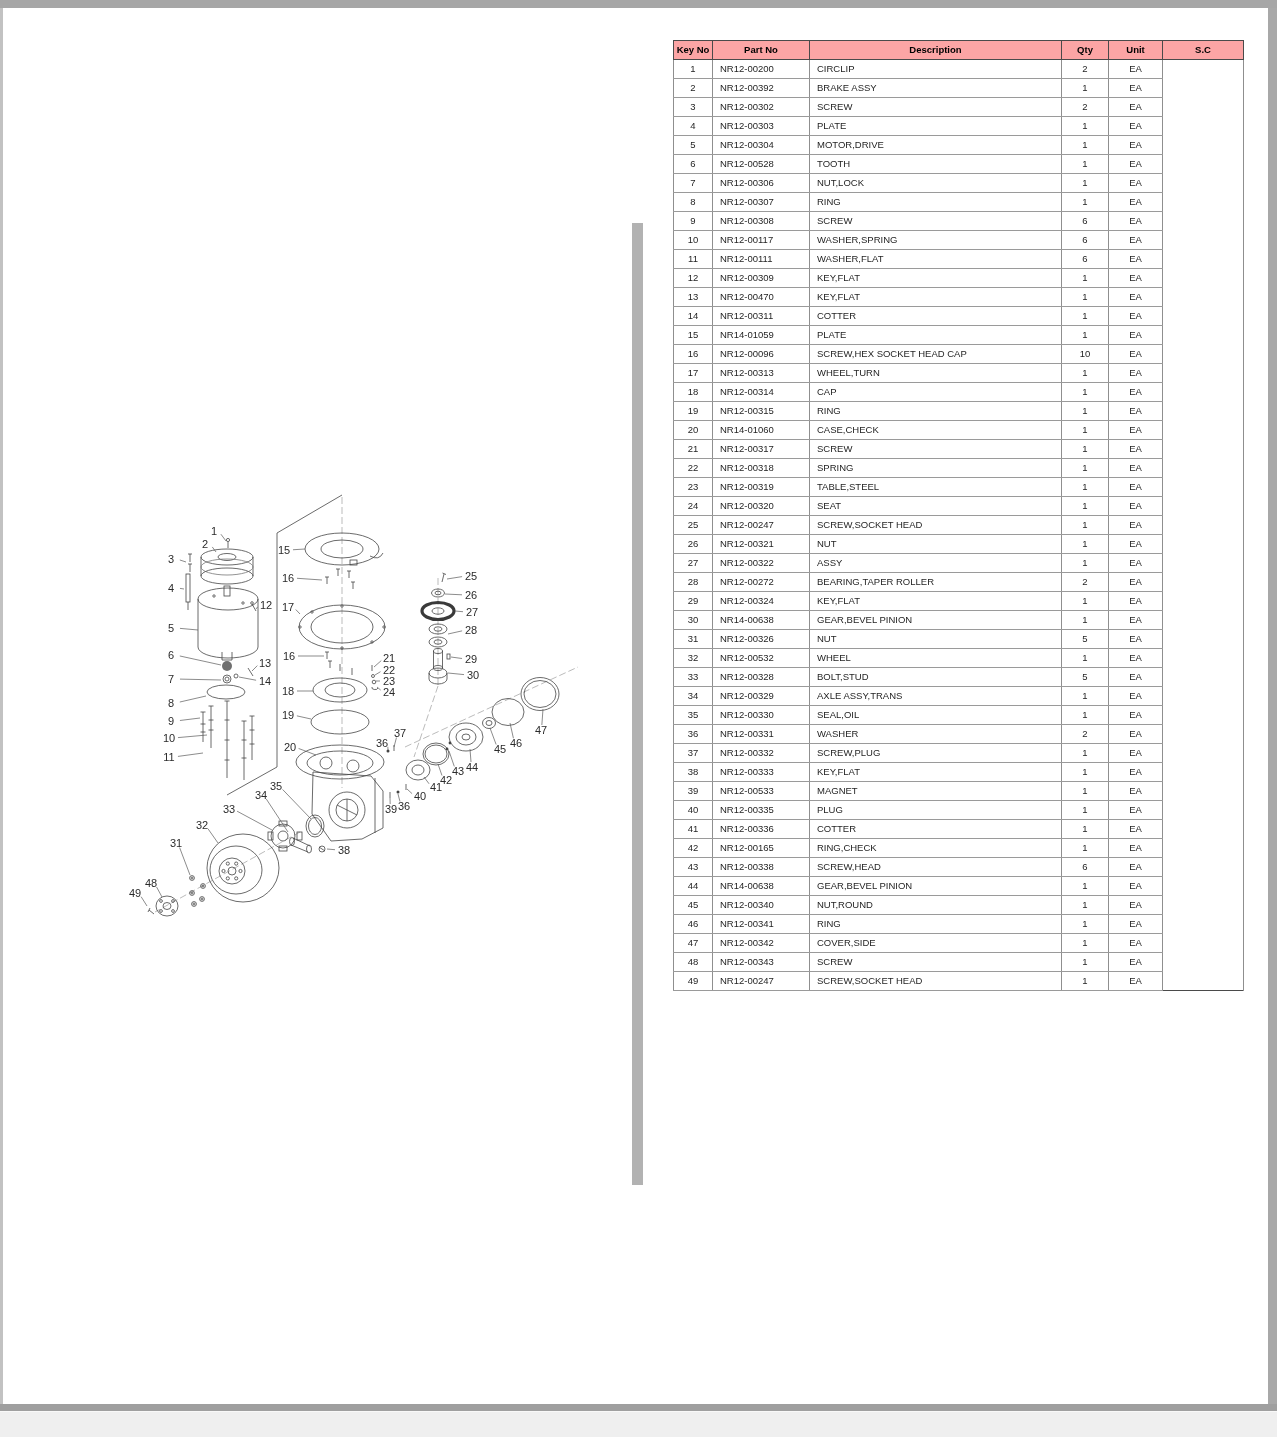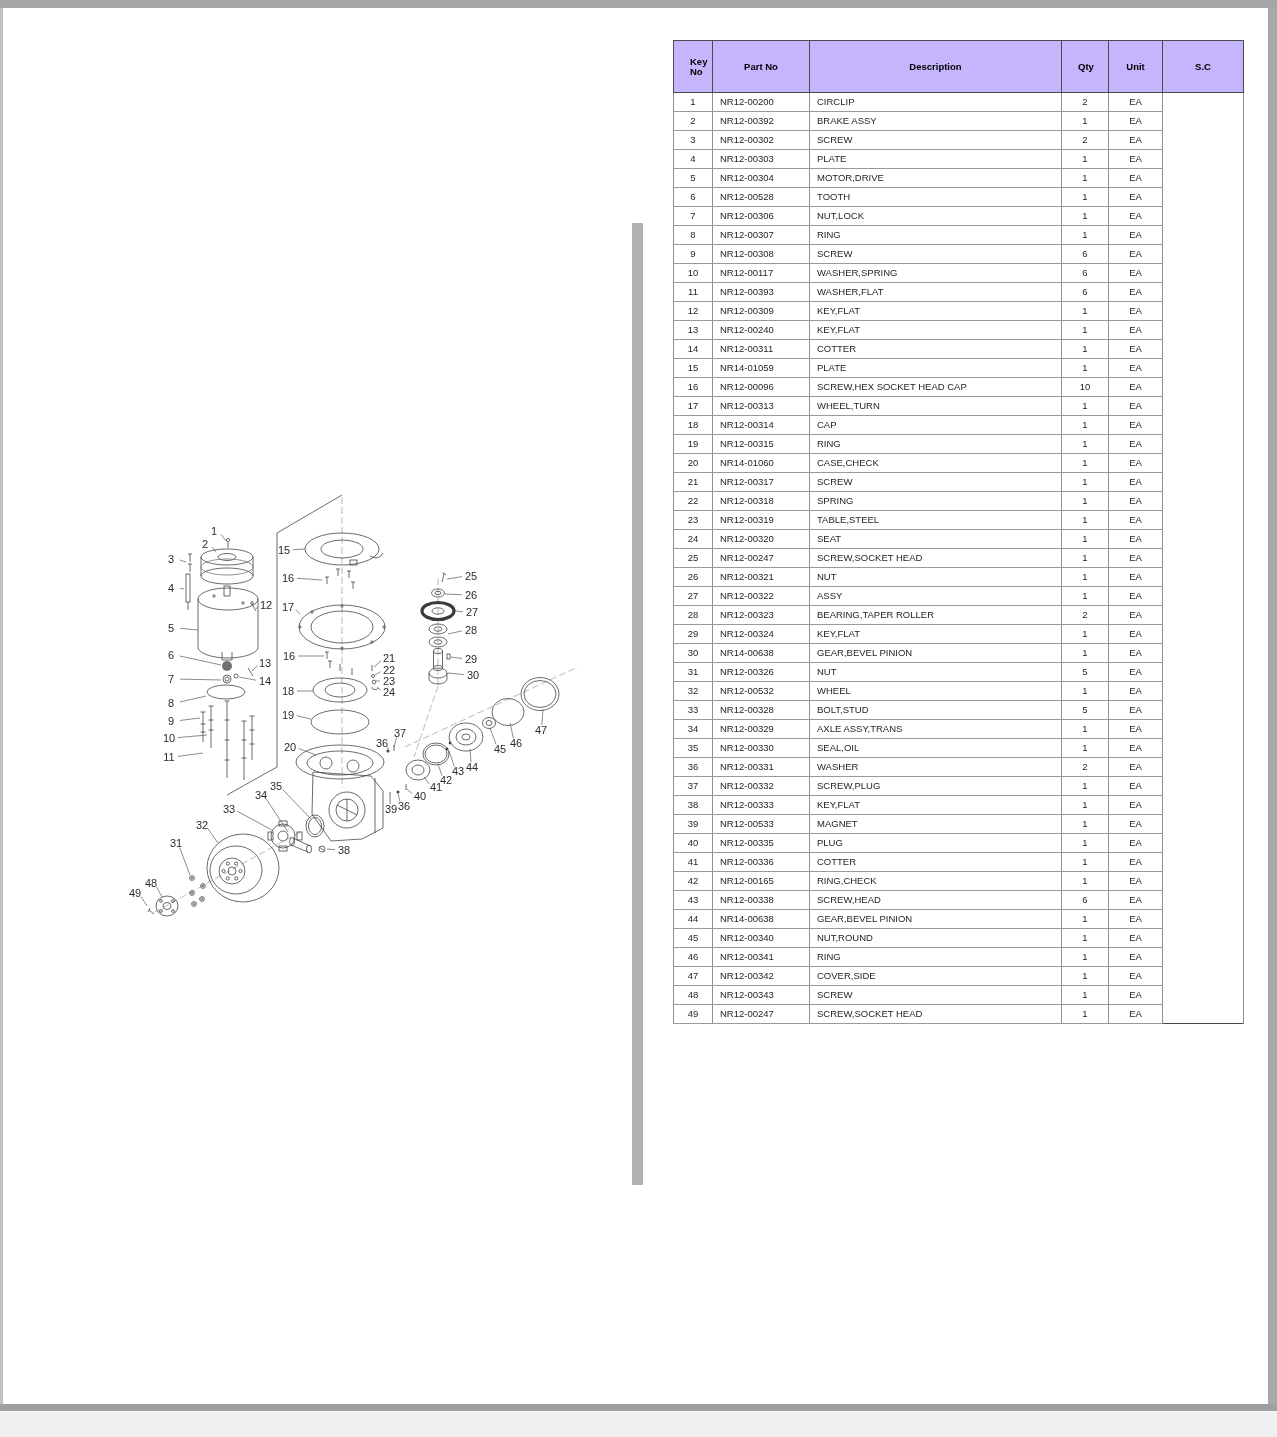--- a/index.html
+++ b/index.html
@@ -11,22 +11,22 @@
   .left-edge{left:0;top:8px;width:3px;height:1396px;background:#c2c2c2;}
   .right-scrollbar{left:1268px;top:8px;width:9px;height:1396px;background:#a8a8a8;}
   .page-surface{left:3px;top:8px;width:1265px;height:1396px;background:#ffffff;}
   .spine-bar{left:632px;top:223px;width:11px;height:962px;background:#b2b2b2;}
   .bottom-sep{left:0;top:1404px;width:1277px;height:7px;background:#9f9f9f;}
   .toolbar{left:0;top:1411px;width:1277px;height:26px;background:#efefef;border-top:1px solid #f8f8f8;overflow:hidden;}
   
   .parts-table-wrap{left:673px;top:40px;}
   table.parts{border-collapse:collapse;table-layout:fixed;width:570px;
               font-size:9.5px;color:#1f1f1f;}
-  table.parts th{height:18px;background:#c4b5fd;font-weight:bold;color:#000;
-                 border:1px solid #4a4a4a;padding:16px;line-height:1;}
+  table.parts th{height:18px;background:#fca5a5;font-weight:bold;color:#000;
+                 border:1px solid #4a4a4a;padding:0;line-height:1;}
   table.parts td{height:18px;padding:0;line-height:1;
                  border-left:1px solid #8f8f8f;border-right:1px solid #8f8f8f;
                  border-bottom:1px solid #9a9a9a;white-space:nowrap;overflow:hidden;}
   table.parts{border:1.5px solid #4a4a4a;}
   table.parts td.tl{text-align:left;padding-left:7px;}
   table.parts td.tc{text-align:center;}
   table.parts td.sc{border-bottom:none;}
   svg text{font-family:"Liberation Sans","DejaVu Sans",sans-serif;}
 </style>
 </head>
@@ -445,37 +445,37 @@
         <tr>
           <td class="tc">10</td>
           <td class="tl">NR12-00117</td>
           <td class="tl">WASHER,SPRING</td>
           <td class="tc">6</td>
           <td class="tc">EA</td>
           <td class="tc sc"></td>
         </tr>
         <tr>
           <td class="tc">11</td>
-          <td class="tl">NR12-00393</td>
+          <td class="tl">NR12-00111</td>
           <td class="tl">WASHER,FLAT</td>
           <td class="tc">6</td>
           <td class="tc">EA</td>
           <td class="tc sc"></td>
         </tr>
         <tr>
           <td class="tc">12</td>
           <td class="tl">NR12-00309</td>
           <td class="tl">KEY,FLAT</td>
           <td class="tc">1</td>
           <td class="tc">EA</td>
           <td class="tc sc"></td>
         </tr>
         <tr>
           <td class="tc">13</td>
-          <td class="tl">NR12-00240</td>
+          <td class="tl">NR12-00470</td>
           <td class="tl">KEY,FLAT</td>
           <td class="tc">1</td>
           <td class="tc">EA</td>
           <td class="tc sc"></td>
         </tr>
         <tr>
           <td class="tc">14</td>
           <td class="tl">NR12-00311</td>
           <td class="tl">COTTER</td>
           <td class="tc">1</td>
@@ -581,21 +581,21 @@
         <tr>
           <td class="tc">27</td>
           <td class="tl">NR12-00322</td>
           <td class="tl">ASSY</td>
           <td class="tc">1</td>
           <td class="tc">EA</td>
           <td class="tc sc"></td>
         </tr>
         <tr>
           <td class="tc">28</td>
-          <td class="tl">NR12-00323</td>
+          <td class="tl">NR12-00272</td>
           <td class="tl">BEARING,TAPER ROLLER</td>
           <td class="tc">2</td>
           <td class="tc">EA</td>
           <td class="tc sc"></td>
         </tr>
         <tr>
           <td class="tc">29</td>
           <td class="tl">NR12-00324</td>
           <td class="tl">KEY,FLAT</td>
           <td class="tc">1</td>

